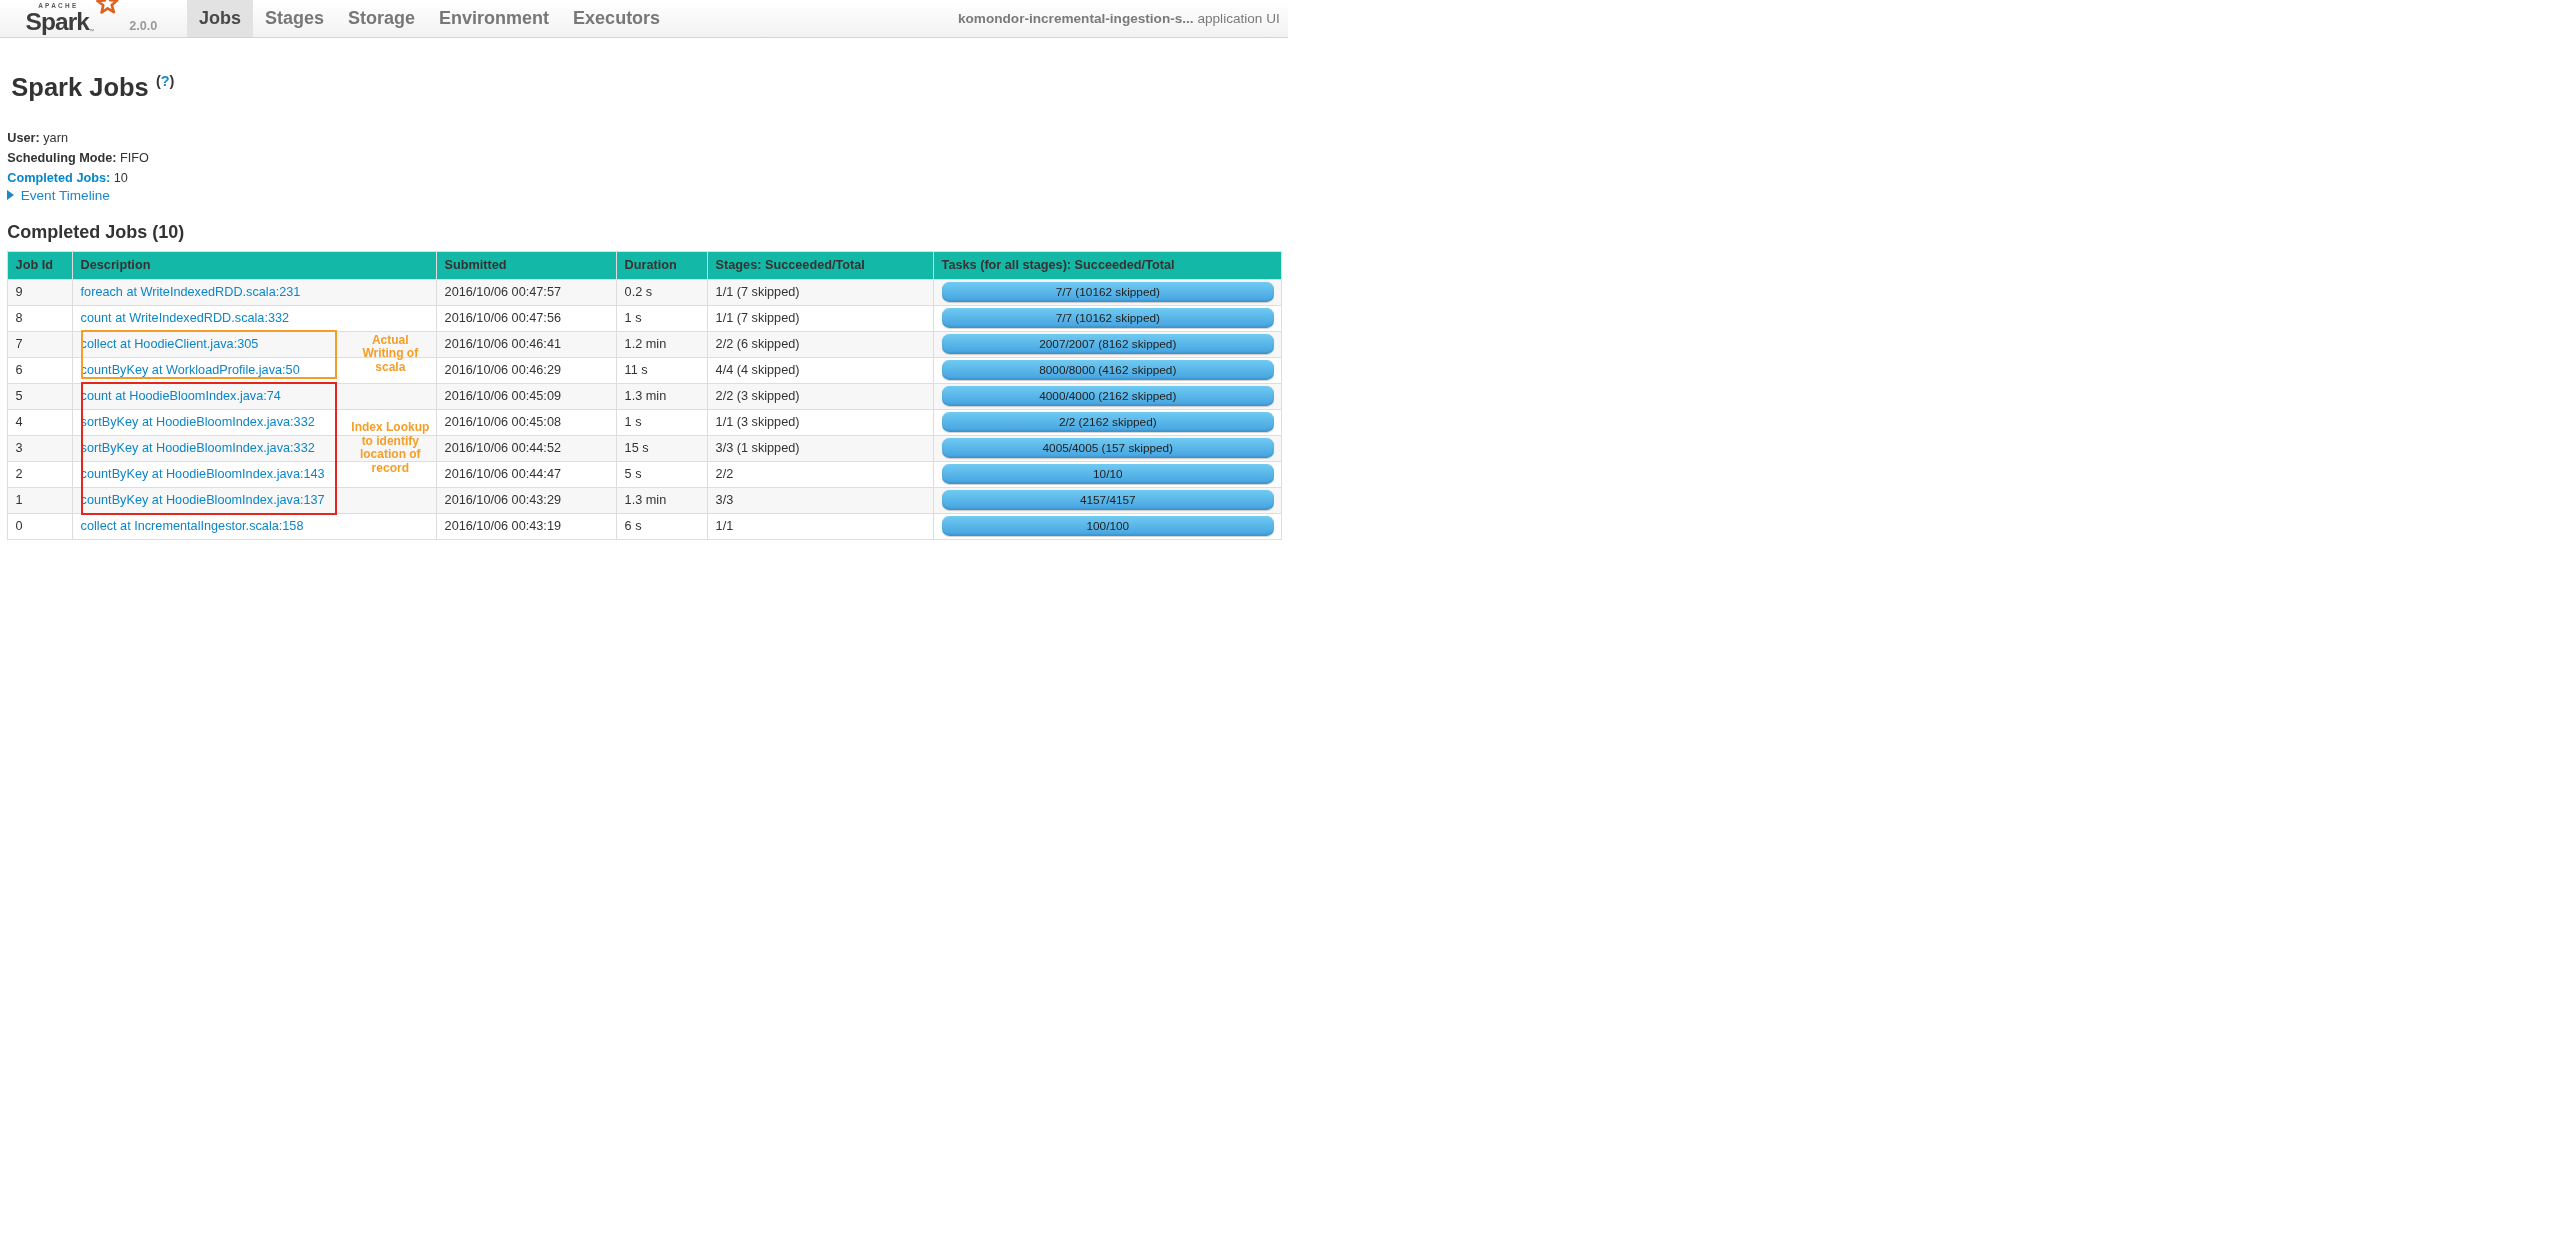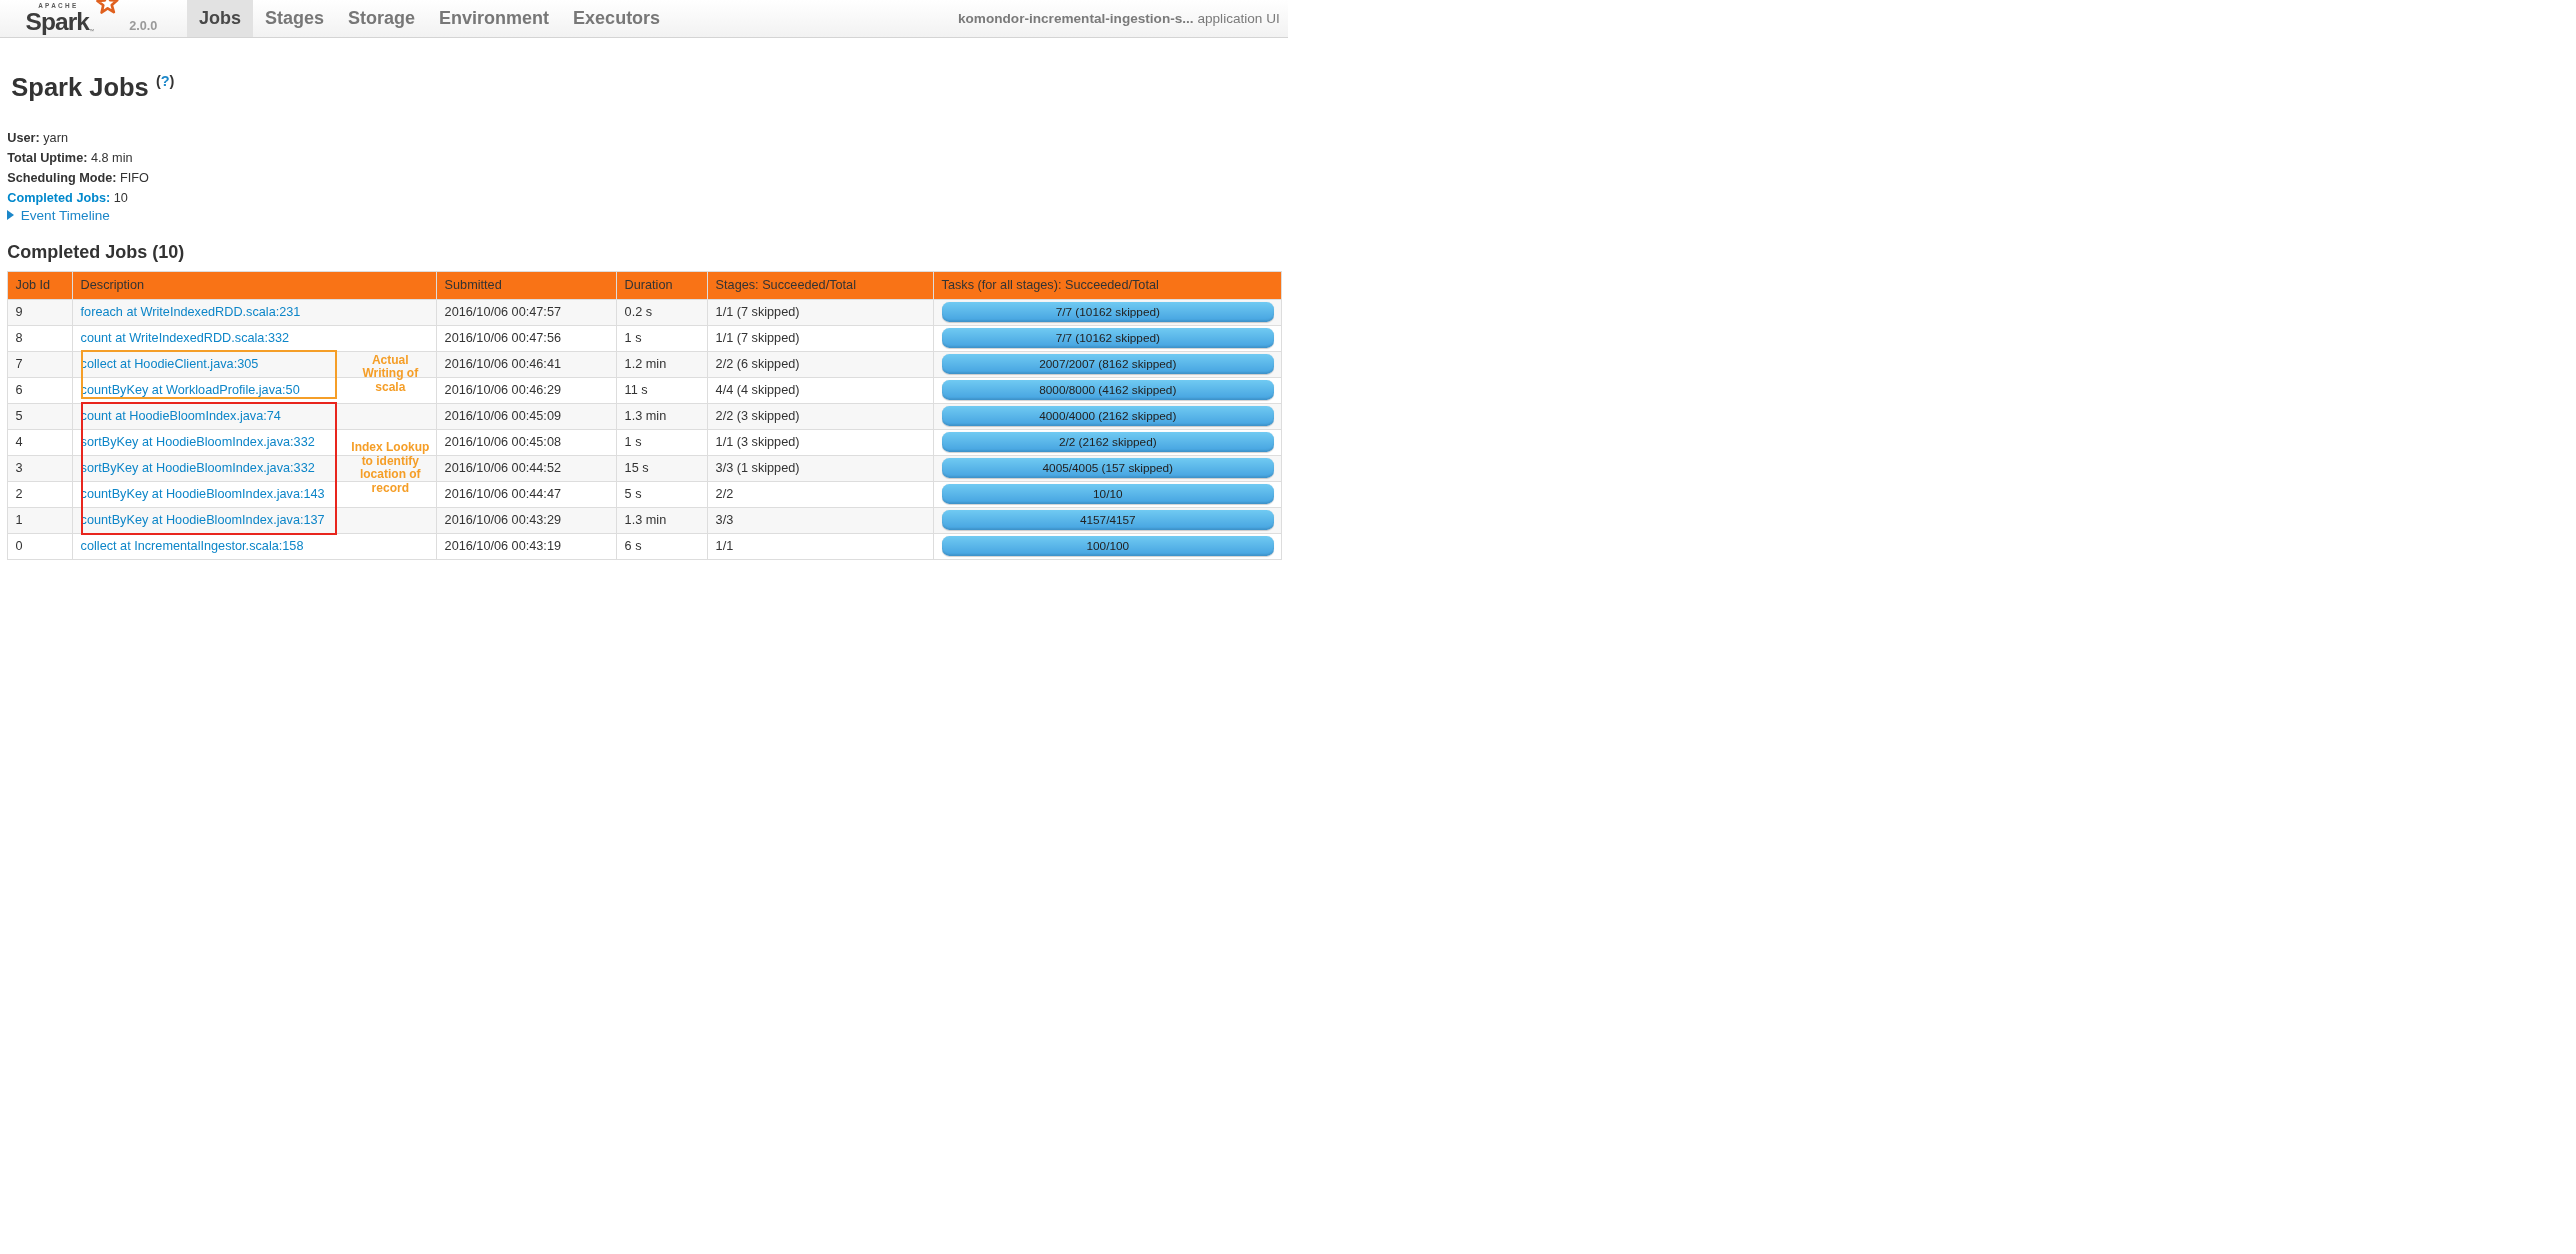--- a/index.html
+++ b/index.html
@@ -81,21 +81,21 @@
   
   .table-wrap { position:relative; }
   table.jobs {
     width:1275px; border-collapse:collapse; table-layout:fixed;
     font-size:12.7px;
   }
   table.jobs th, table.jobs td {
     border:0.9px solid #dddddd; padding:1.8px 7.3px; vertical-align:middle;
     text-align:left; overflow:hidden; white-space:nowrap;
   }
-  table.jobs thead th { height:28px; font-weight:normal; background:#f97316; }
+  table.jobs thead th { height:28px; font-weight:bold; background:#14b8a6; }
   table.jobs tbody td { height:26px; }
   table.jobs tbody tr:nth-child(odd) { background:#f7f7f7; }
   table.jobs a { color:#0c85c8; text-decoration:none; cursor:pointer; }
   td.tasks-cell { padding:2.7px 5.5px; }
   .pbar {
     height:20px; line-height:20px; width:100%;
     border-radius:7.3px; text-align:center; font-size:11.8px; color:#222;
     background:linear-gradient(to bottom,#70caf2,#44a2e0);
     box-shadow:inset 0 -1.8px 1.8px rgba(0,0,0,0.10), 0 0.9px 0.9px rgba(0,0,0,0.18);
   }
@@ -151,24 +151,20 @@
 <div class="content">
   <h3 class="page-title">
     <span>Spark Jobs</span>
     <sup><span class="paren">(</span><span class="q">?</span><span class="paren">)</span></sup>
   </h3>
 
   <ul class="job-info">
     <li>
       <span class="lbl">User:</span>
       <span>yarn</span>
-    </li>
-    <li>
-      <span class="lbl">Total Uptime:</span>
-      <span>4.8 min</span>
     </li>
     <li>
       <span class="lbl">Scheduling Mode:</span>
       <span>FIFO</span>
     </li>
     <li class="linkline">
       <span class="lbl">Completed Jobs:</span>
       <span>10</span>
     </li>
   </ul>

